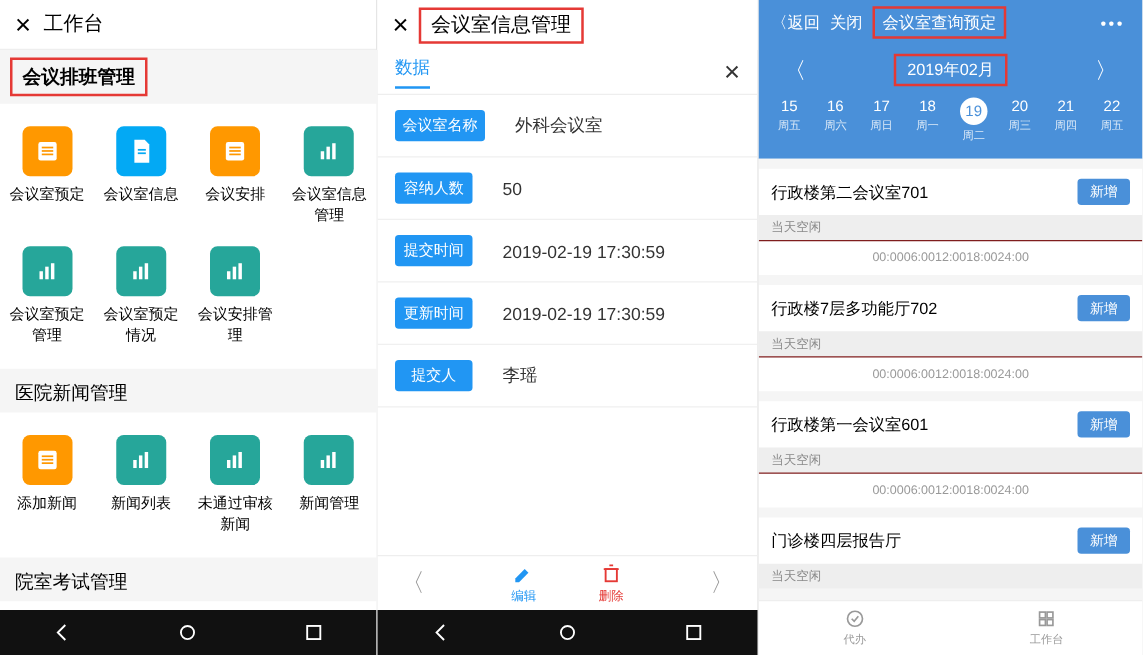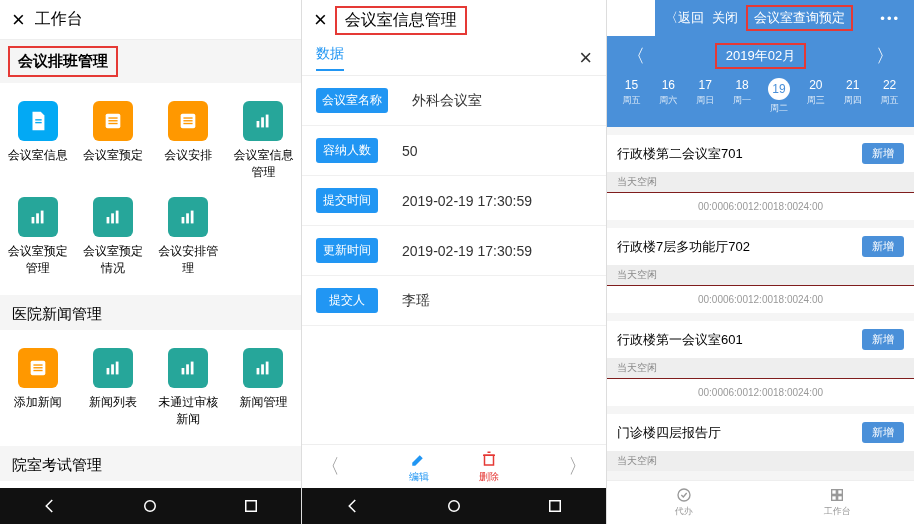--- a/index.html
+++ b/index.html
@@ -37,21 +37,21 @@
 .form-val { color: #333; }
 .s2-footer { height: 44px; border-top: 1px solid #eee; display: flex; align-items: center; padding: 0 18px; }
 .s2-footer .chev { font-size: 20px; color: #999; }
 .s2-footer .mid { flex: 1; display: flex; justify-content: center; gap: 50px; }
 .s2-action { display: flex; flex-direction: column; align-items: center; font-size: 10px; }
 .s2-action.edit { color: #2196f3; }
 .s2-action.delete { color: #e53935; }
 .s2-action svg { width: 18px; height: 18px; margin-bottom: 2px; }
 
 
-.s3-header { height: 36px; background: #4a90d9; color: #fff; display: flex; align-items: center; padding: 0 6px; font-size: 13px; margin-left: 48px; }
+.s3-header { height: 36px; background: #4a90d9; color: #fff; display: flex; align-items: center; padding: 0 6px; font-size: 13px; }
 .s3-header .back, .s3-header .closebtn { padding: 0 4px; }
 .s3-header .title { border: 2px solid #e53935; padding: 2px 6px; margin-left: 4px; }
 .s3-header .dots { margin-left: auto; padding: 0 8px; letter-spacing: 2px; }
 .s3-cal { background: #4a90d9; color: #fff; padding: 6px 0 10px; }
 .s3-month-row { display: flex; align-items: center; justify-content: center; position: relative; height: 28px; }
 .s3-month-row .chev { position: absolute; font-size: 18px; }
 .s3-month-row .cl { left: 20px; }
 .s3-month-row .cr { right: 20px; }
 .s3-month { border: 2px solid #e53935; padding: 2px 9px; font-size: 13px; }
 .s3-days { display: flex; justify-content: space-around; padding: 8px 6px 2px; font-size: 12px; }
@@ -72,39 +72,39 @@
 </head>
 <body>
 
 <div class="screen s1">
   <div class="s1-header">
     <span class="close">×</span>
     <span>工作台</span>
   </div>
   <div class="s1-content" id="s1-content"><div class="section-hdr" style="border: 2px solid rgb(229, 57, 53); display: inline-block; margin: 6px 8px; padding: 4px 8px; font-size: 15px; font-weight: bold;">会议排班管理</div><div class="grid">
         <div class="grid-item">
-          <div class="icon-box ic-blue">
-            <svg viewBox="0 0 24 24">
-              <path d="M6 2h9l4 4v16H6z" fill="#fff"></path>
-              <rect x="9" y="10" width="7" height="1.5" fill="#03a9f4"></rect>
-              <rect x="9" y="13" width="7" height="1.5" fill="#03a9f4"></rect>
-            </svg>
-          </div>
-          <span>会议室信息</span>
-        </div>
-        <div class="grid-item">
           <div class="icon-box ic-orange">
             <svg viewBox="0 0 24 24">
               <rect x="4" y="4" width="16" height="16" rx="2" fill="#fff"></rect>
               <rect x="7" y="8" width="10" height="1.5" fill="#ff9800"></rect>
               <rect x="7" y="11" width="10" height="1.5" fill="#ff9800"></rect>
               <rect x="7" y="14" width="10" height="1.5" fill="#ff9800"></rect>
             </svg>
           </div>
           <span>会议室预定</span>
+        </div>
+        <div class="grid-item">
+          <div class="icon-box ic-blue">
+            <svg viewBox="0 0 24 24">
+              <path d="M6 2h9l4 4v16H6z" fill="#fff"></path>
+              <rect x="9" y="10" width="7" height="1.5" fill="#03a9f4"></rect>
+              <rect x="9" y="13" width="7" height="1.5" fill="#03a9f4"></rect>
+            </svg>
+          </div>
+          <span>会议室信息</span>
         </div>
         <div class="grid-item">
           <div class="icon-box ic-orange">
             <svg viewBox="0 0 24 24">
               <rect x="4" y="4" width="16" height="16" rx="2" fill="#fff"></rect>
               <rect x="7" y="8" width="10" height="1.5" fill="#ff9800"></rect>
               <rect x="7" y="11" width="10" height="1.5" fill="#ff9800"></rect>
               <rect x="7" y="14" width="10" height="1.5" fill="#ff9800"></rect>
             </svg>
           </div>

